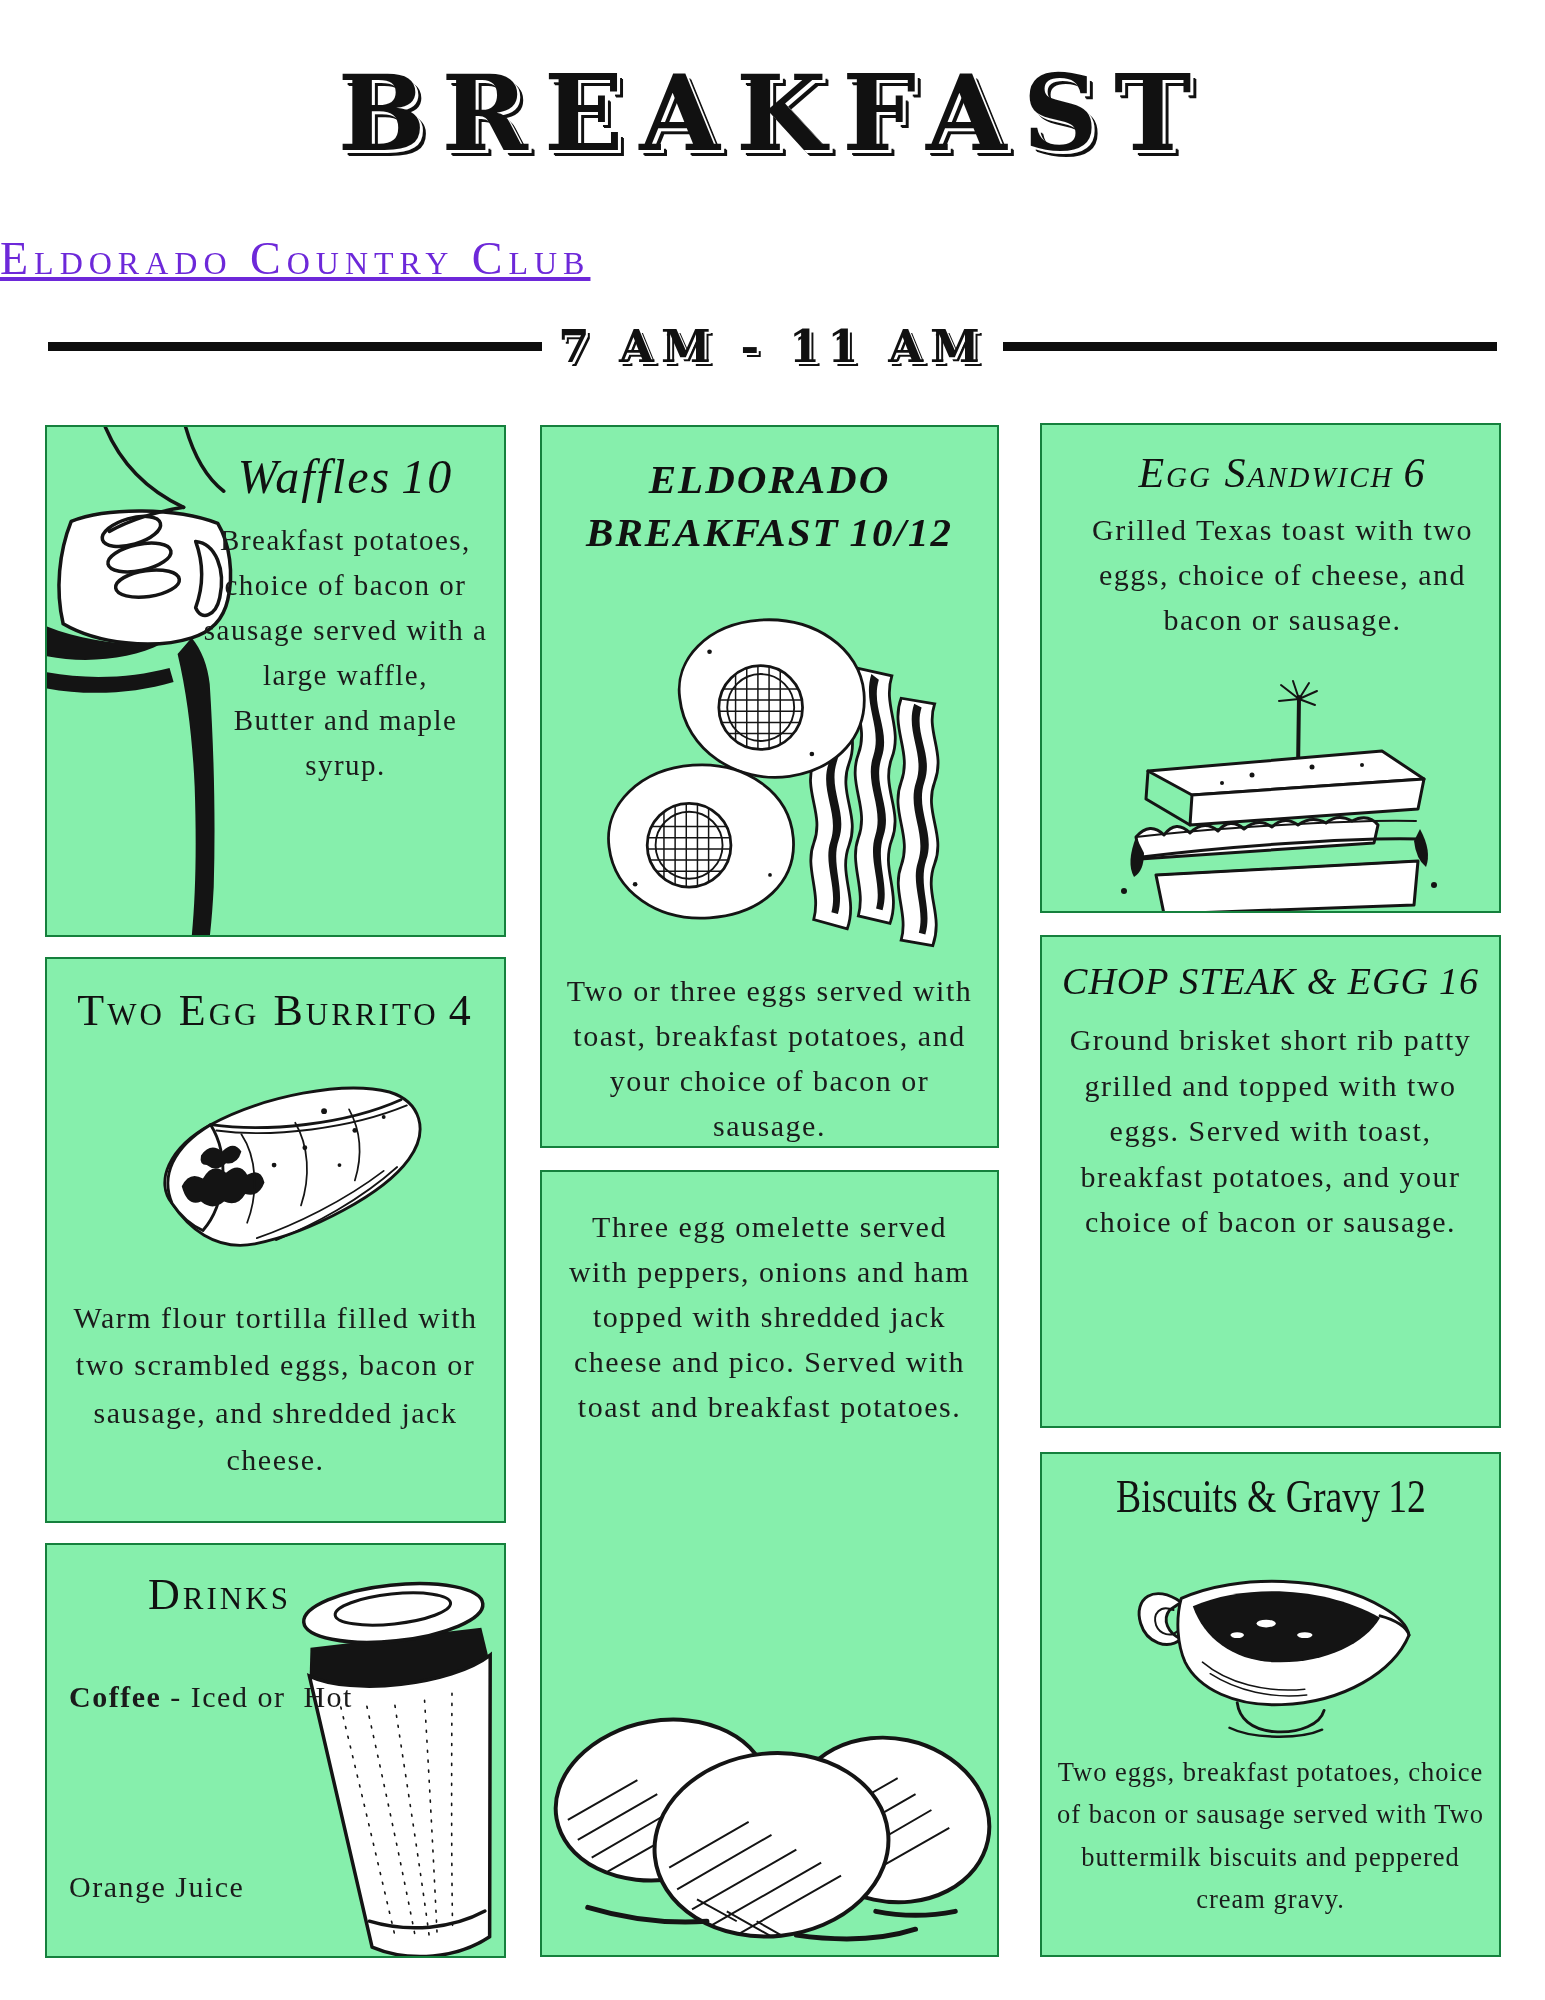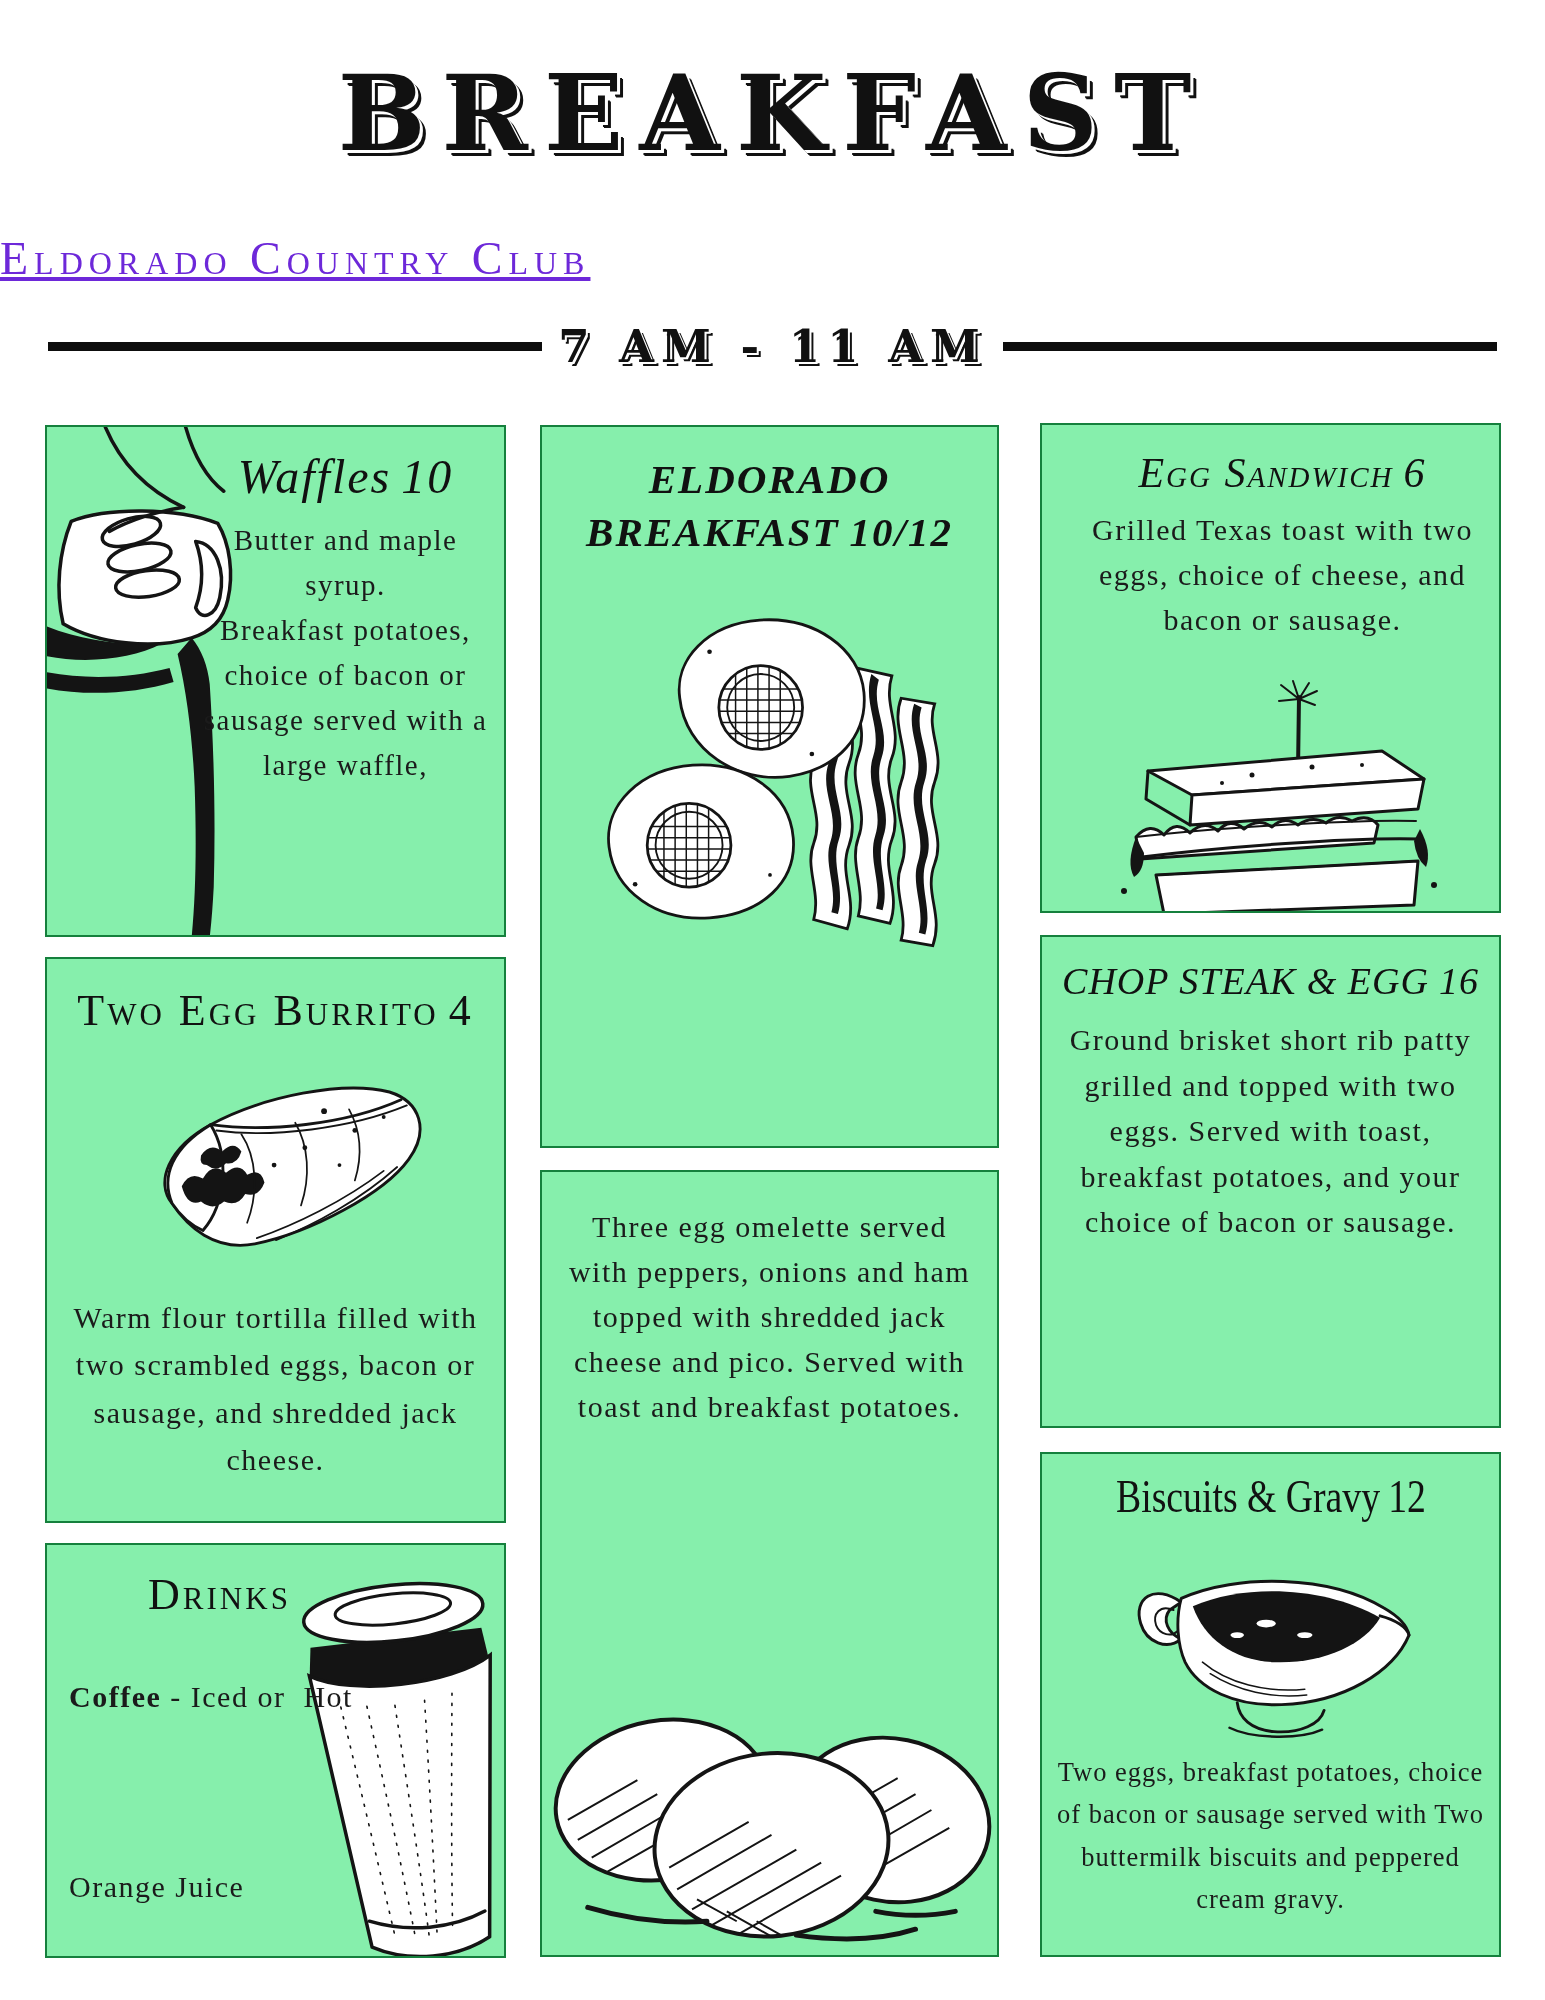--- a/index.html
+++ b/index.html
@@ -158,22 +158,22 @@
         <ellipse cx="94" cy="132" rx="32" ry="13" transform="rotate(-12 94 132)" fill="#ffffff"></ellipse>
         <ellipse cx="102" cy="158" rx="32" ry="13" transform="rotate(-8 102 158)" fill="#ffffff"></ellipse>
         <path d="M138,82 C112,86 86,94 64,106"></path>
         <path d="M0,200 C34,214 76,220 116,218 C86,234 38,238 0,230 Z" fill="#141414" stroke="none"></path>
         <path d="M0,246 C42,254 86,252 124,242 L128,256 C88,268 40,270 0,262 Z" fill="#141414" stroke="none"></path>
         <path d="M146,212 C156,224 162,240 164,258 C168,320 170,390 168,460 C167,478 166,494 164,510 L146,510 C150,470 151,420 149,360 C147,316 142,270 132,228 Z" fill="#141414" stroke="none"></path>
       </g>
     </svg>
     <div class="content">
       <h2 class="script-title"><span>Waffles</span><span class="price">10</span></h2>
+      <p>Breakfast potatoes, choice of bacon or sausage served with a large waffle,</p>
       <p>Butter and maple syrup.</p>
-      <p>Breakfast potatoes, choice of bacon or sausage served with a large waffle,</p>
     </div>
   </section>
 
   <section class="menu-box box-burrito">
     <h2 class="smallcaps-title"><span>Two Egg Burrito</span><span class="price">4</span></h2>
     <svg class="ill-burrito" viewBox="0 0 340 260">
       <g stroke="#141414" stroke-width="3" fill="#ffffff" stroke-linejoin="round" stroke-linecap="round">
         <path d="M62,168 C44,146 58,110 102,86 C158,56 240,40 288,52 C320,62 330,92 308,122 C282,158 206,198 148,210 C106,218 78,192 62,168 Z"></path>
         <path d="M102,86 C160,94 242,86 300,60" fill="none"></path>
         <path d="M108,92 C166,100 248,90 306,66" fill="none" stroke-width="2"></path>
@@ -262,20 +262,21 @@
           <path d="M101,253 L101,343 M113,253 L113,343 M125,253 L125,343 M137,253 L137,343 M149,253 L149,343" fill="none"></path>
         </g>
         <g fill="#141414" stroke="none">
           <circle cx="150" cy="90" r="2.5"></circle>
             <circle cx="260" cy="200" r="2.5"></circle>
             <circle cx="70" cy="340" r="2.5"></circle>
             <circle cx="215" cy="330" r="2"></circle>
         </g>
       </g>
     </svg>
+    <p>Two or three eggs served with toast, breakfast potatoes, and your choice of bacon or sausage.</p>
   </section>
 
   <section class="menu-box box-western">
     <p>Three egg omelette served with peppers, onions and ham topped with shredded jack cheese and pico. Served with toast and breakfast potatoes.</p>
     <svg class="ill-threeeggs" viewBox="0 0 450 300">
       <defs>
         <clipPath id="egL">
             <ellipse cx="115" cy="140" rx="108" ry="80" transform="rotate(-10 115 140)"></ellipse>
           </clipPath>
         <clipPath id="egR">

